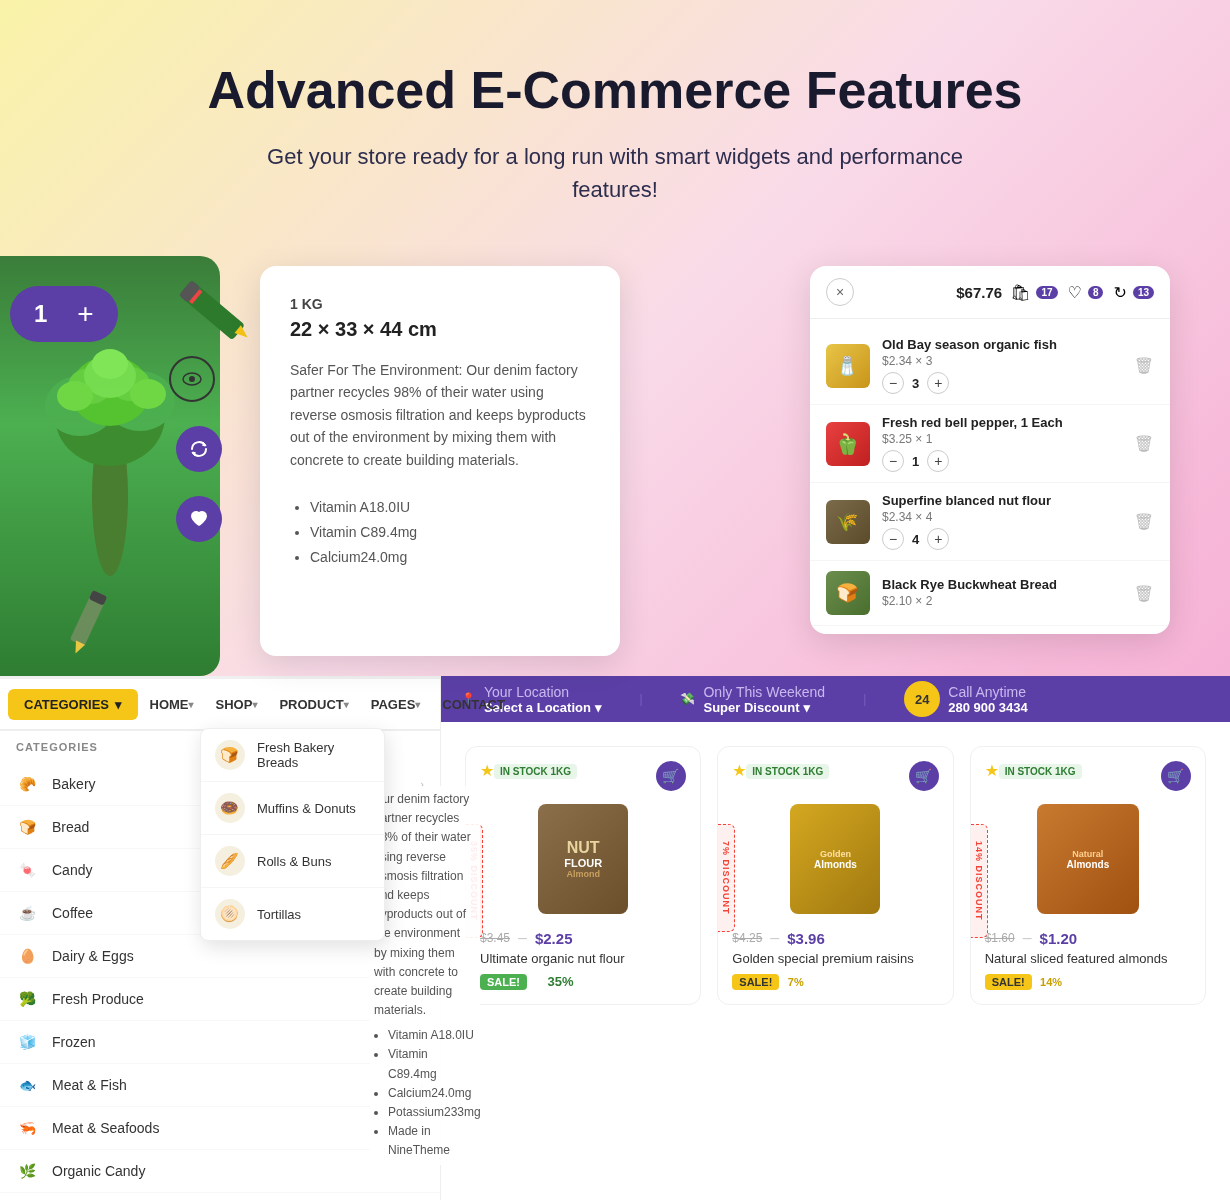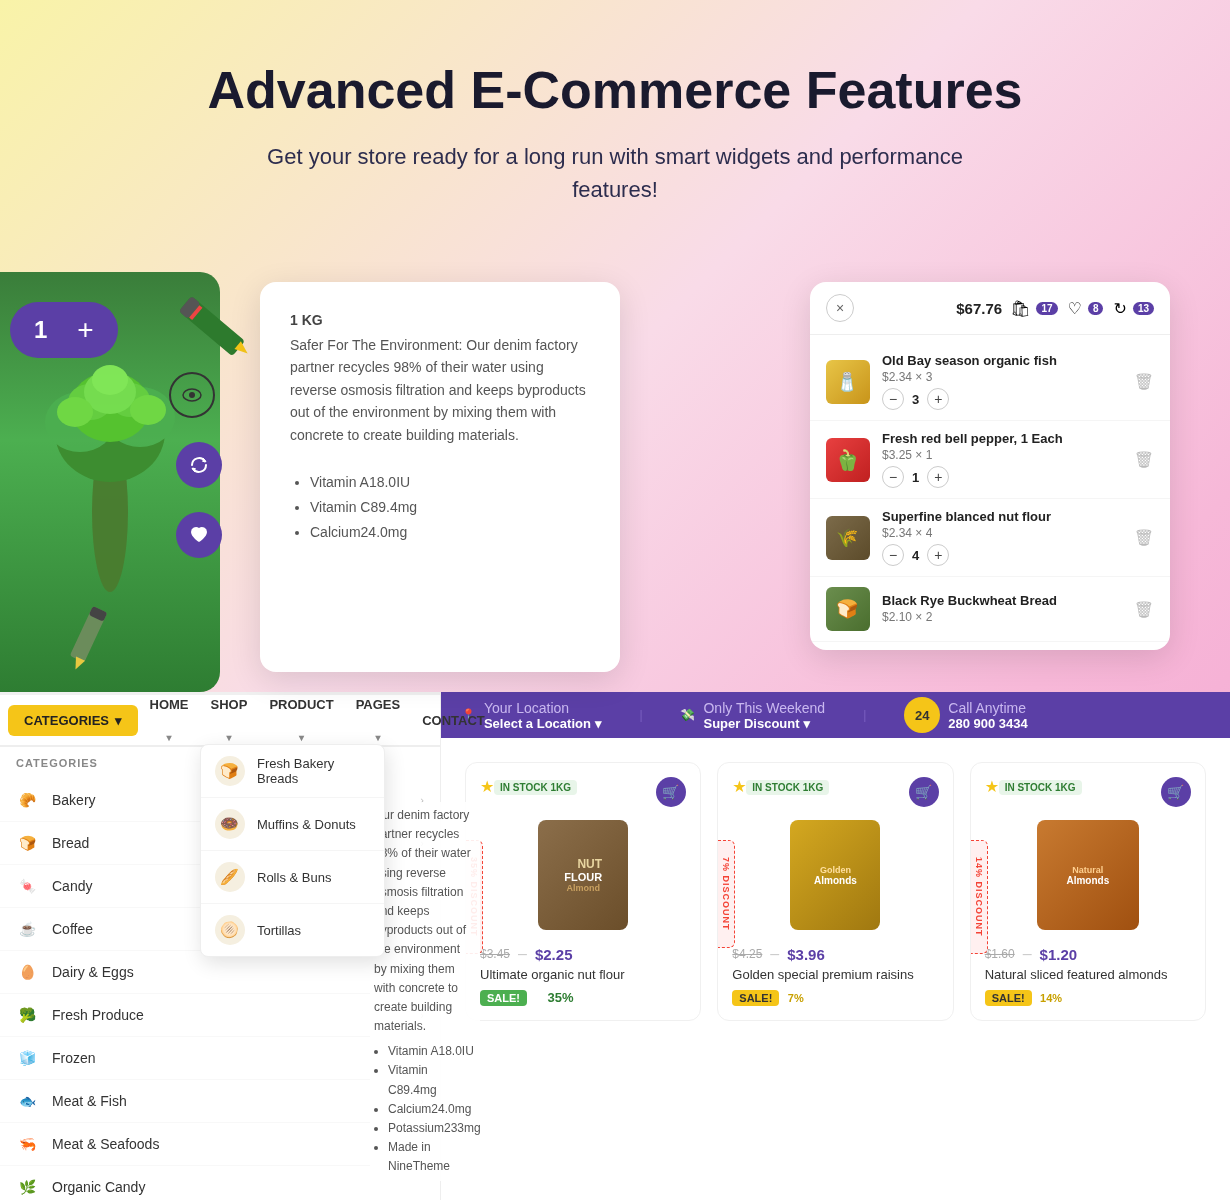--- a/index.html
+++ b/index.html
@@ -20,21 +20,21 @@
       font-size: 52px;
       font-weight: 800;
       color: #1a1a2e;
       margin-bottom: 20px;
     }
     .hero-subtitle {
       font-size: 22px;
       color: #2d2d4e;
       line-height: 1.5;
       max-width: 700px;
-      margin: 16px auto;
+      margin: 0 auto;
     }
 
     
     .demo-area {
       position: relative;
       width: 100%;
       height: 420px;
       margin-top: 30px;
     }
 
@@ -298,23 +298,22 @@
       white-space: nowrap;
     }
     .nav-item {
       padding: 8px 10px;
       font-size: 13px;
       font-weight: 600;
       color: #333;
       cursor: pointer;
       display: flex;
       align-items: center;
-      gap: 20px;
+      gap: 0;
       white-space: nowrap;
-      flex-direction: column;
     }
     .nav-item .chevron { font-size: 10px; color: #888; }
 
     
     .categories-section {
       background: white;
     }
     .categories-header {
       padding: 10px 16px;
       font-size: 11px;
@@ -569,20 +568,21 @@
     </div>
     <div class="icon-btn icon-heart">
       <svg width="20" height="18" viewBox="0 0 20 18">
           <path d="M10 16s-8-5-8-10a5 5 0 0 1 8-4 5 5 0 0 1 8 4c0 5-8 10-8 10z" fill="white"></path>
         </svg>
     </div>
   </div>
 
   <div class="product-card">
     <div class="product-weight">1 KG</div>
+    <div class="product-dims">22 × 33 × 44 cm</div>
     <p class="product-desc">Safer For The Environment: Our denim factory partner recycles 98% of their water using reverse osmosis filtration and keeps byproducts out of the environment by mixing them with concrete to create building materials.</p>
     <ul class="product-bullets">
       <li>Vitamin A18.0IU</li>
       <li>Vitamin C89.4mg</li>
       <li>Calcium24.0mg</li>
     </ul>
   </div>
 
   <div class="cart-panel" style="position:absolute;right:60px;top:10px;width:360px;">
     <div class="cart-header">
@@ -825,21 +825,21 @@
         <div class="product-top">
           <span class="product-star">★</span>
           <div class="product-cart-btn">🛒</div>
         </div>
         <div style="position:absolute;top:14px;left:28px;">
           <span style="background:#e8f5e9;color:#2e7d32;font-size:10px;font-weight:700;padding:2px 6px;border-radius:4px;">IN STOCK 1KG</span>
         </div>
         <div class="product-img-box">
           <div class="product-img-placeholder" style="background: linear-gradient(135deg, #8B6E4A, #6B4E2A); color:white; width:90px;height:110px;">
             <div>
-              <div style="font-size:12px;color:#e8d5a0;font-weight:800;text-align:right;">NUT</div>
+              <div style="font-size:16px;color:#e8d5a0;font-weight:800;">NUT</div>
               <div style="font-size:11px;color:#fff;font-weight:800;">FLOUR</div>
               <div style="font-size:9px;color:#c8a060;">Almond</div>
             </div>
           </div>
         </div>
         <div class="product-prices">
           <span class="price-old">$3.45</span>
           <span style="color:#ccc">–</span>
           <span class="price-new">$2.25</span>
         </div>

